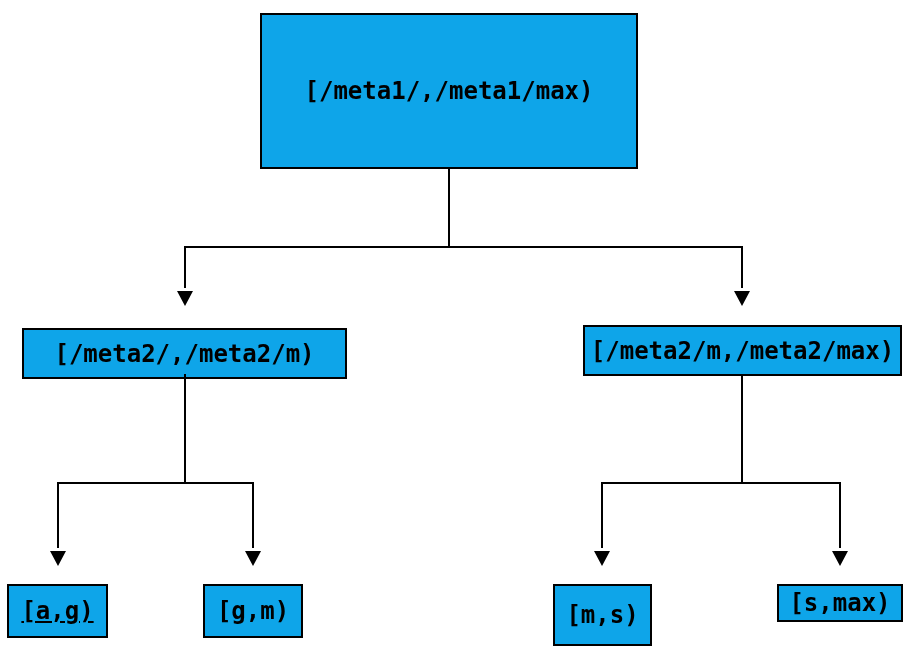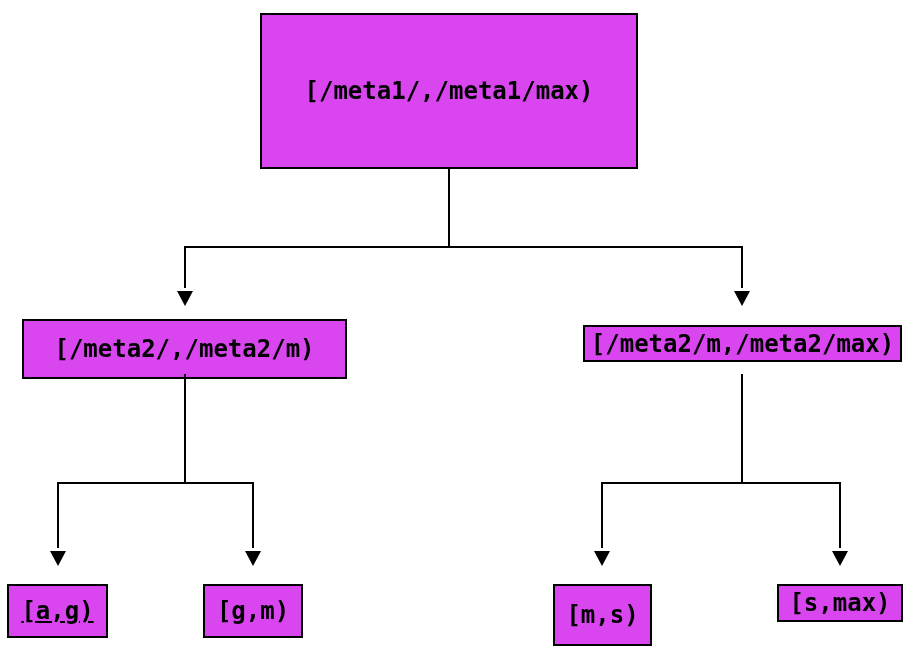--- a/index.html
+++ b/index.html
@@ -12,34 +12,34 @@
     width: 912px;
     height: 652px;
     background: #ffffff;
     overflow: hidden;
     font-family: "DejaVu Sans Mono", "Liberation Mono", monospace;
   }
   .node {
     position: absolute;
     box-sizing: border-box;
     border: 2px solid #000000;
-    background: #d946ef;
+    background: #0ea5e9;
     display: flex;
     align-items: center;
     justify-content: center;
     color: #000000;
     font-size: 24px;
     font-weight: bold;
     white-space: nowrap;
     text-align: center;
   }
   
   .node-root        { left: 260px; top: 13px;  width: 378px; height: 156px; }
-  .node-meta2-left  { left: 22px;  top: 319px; width: 325px; height: 60px;  }
-  .node-meta2-right { left: 583px; top: 325px; width: 319px; height: 37px; justify-content: center;  }
+  .node-meta2-left  { left: 22px;  top: 328px; width: 325px; height: 51px;  }
+  .node-meta2-right { left: 583px; top: 325px; width: 319px; height: 51px; justify-content: center;  }
   .node-leaf-ag     { left: 7px;   top: 584px; width: 101px; height: 54px; text-decoration: underline;  }
   .node-leaf-gm     { left: 203px; top: 584px; width: 100px; height: 54px;  }
   .node-leaf-ms     { left: 553px; top: 584px; width: 99px;  height: 62px;  }
   .node-leaf-smax   { left: 777px; top: 584px; width: 126px; height: 38px;  }
 
   .line {
     position: absolute;
     background: #000000;
   }
   

